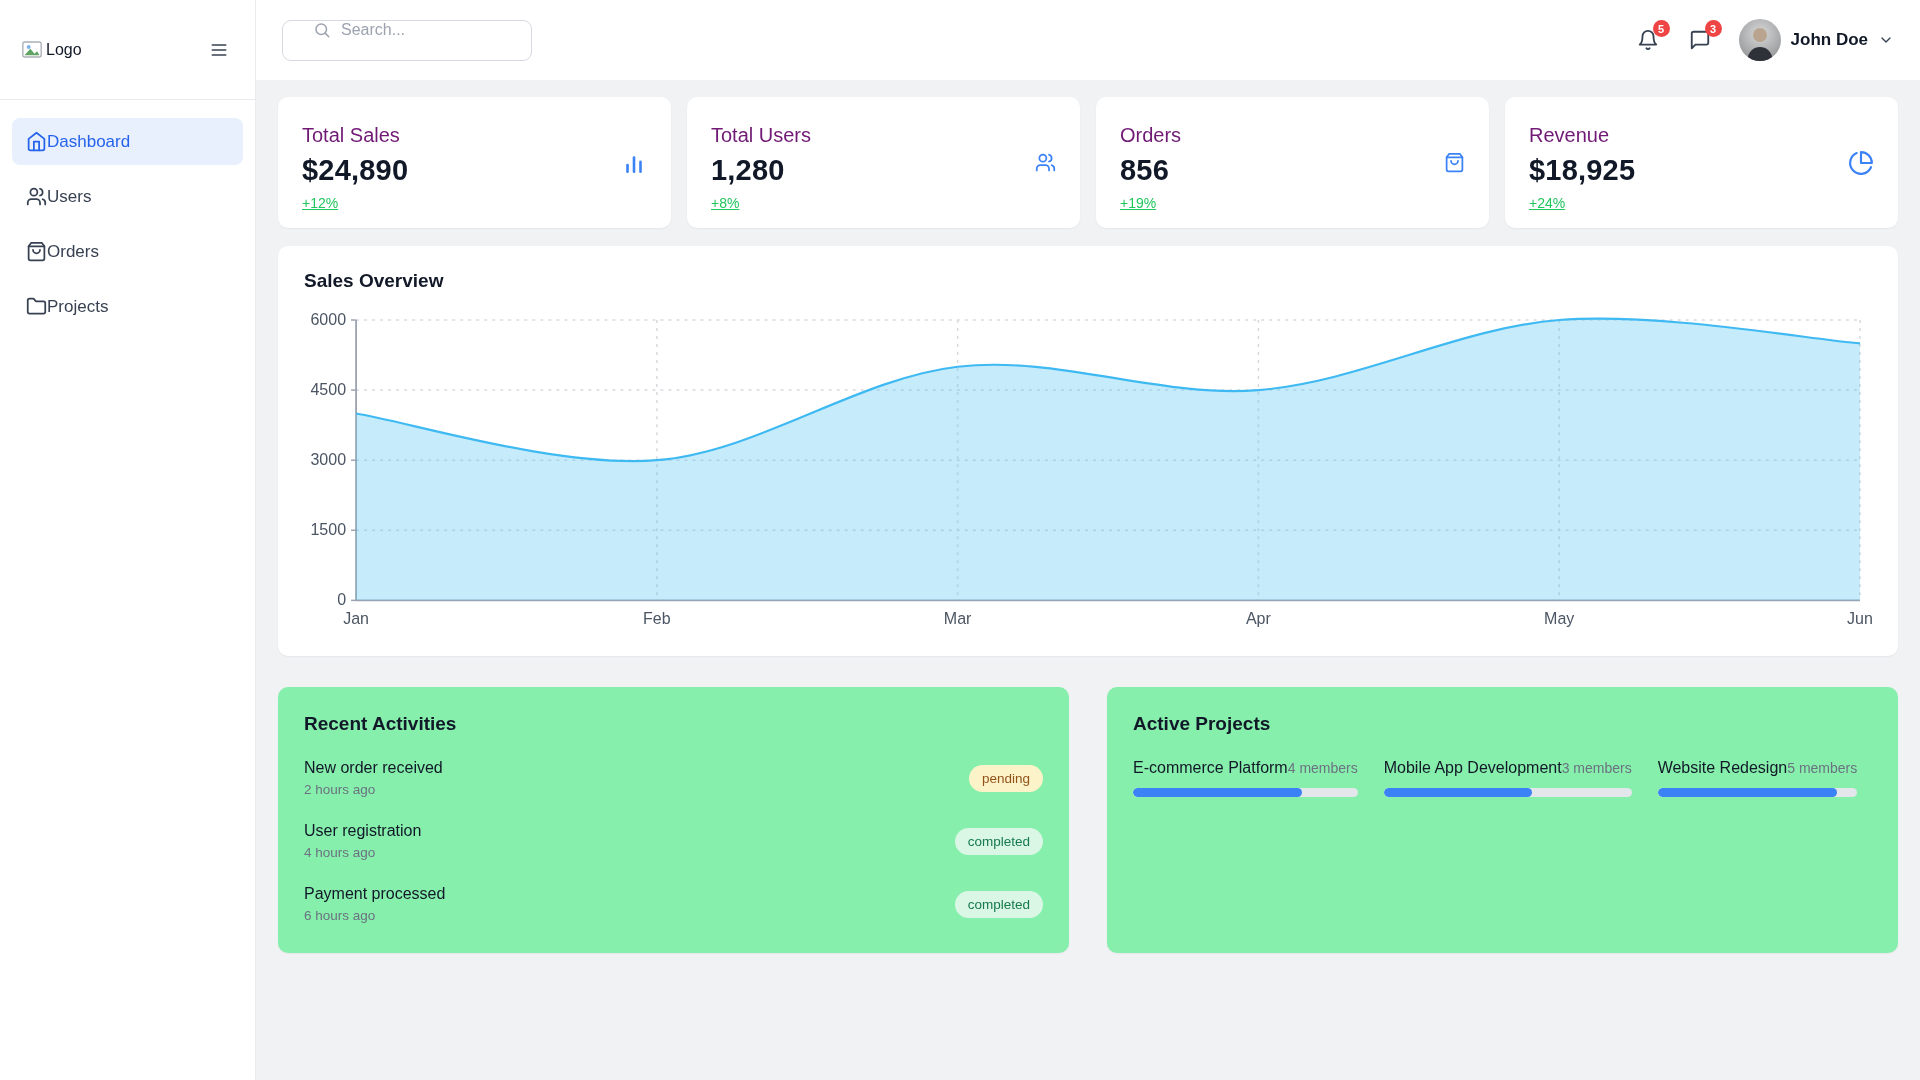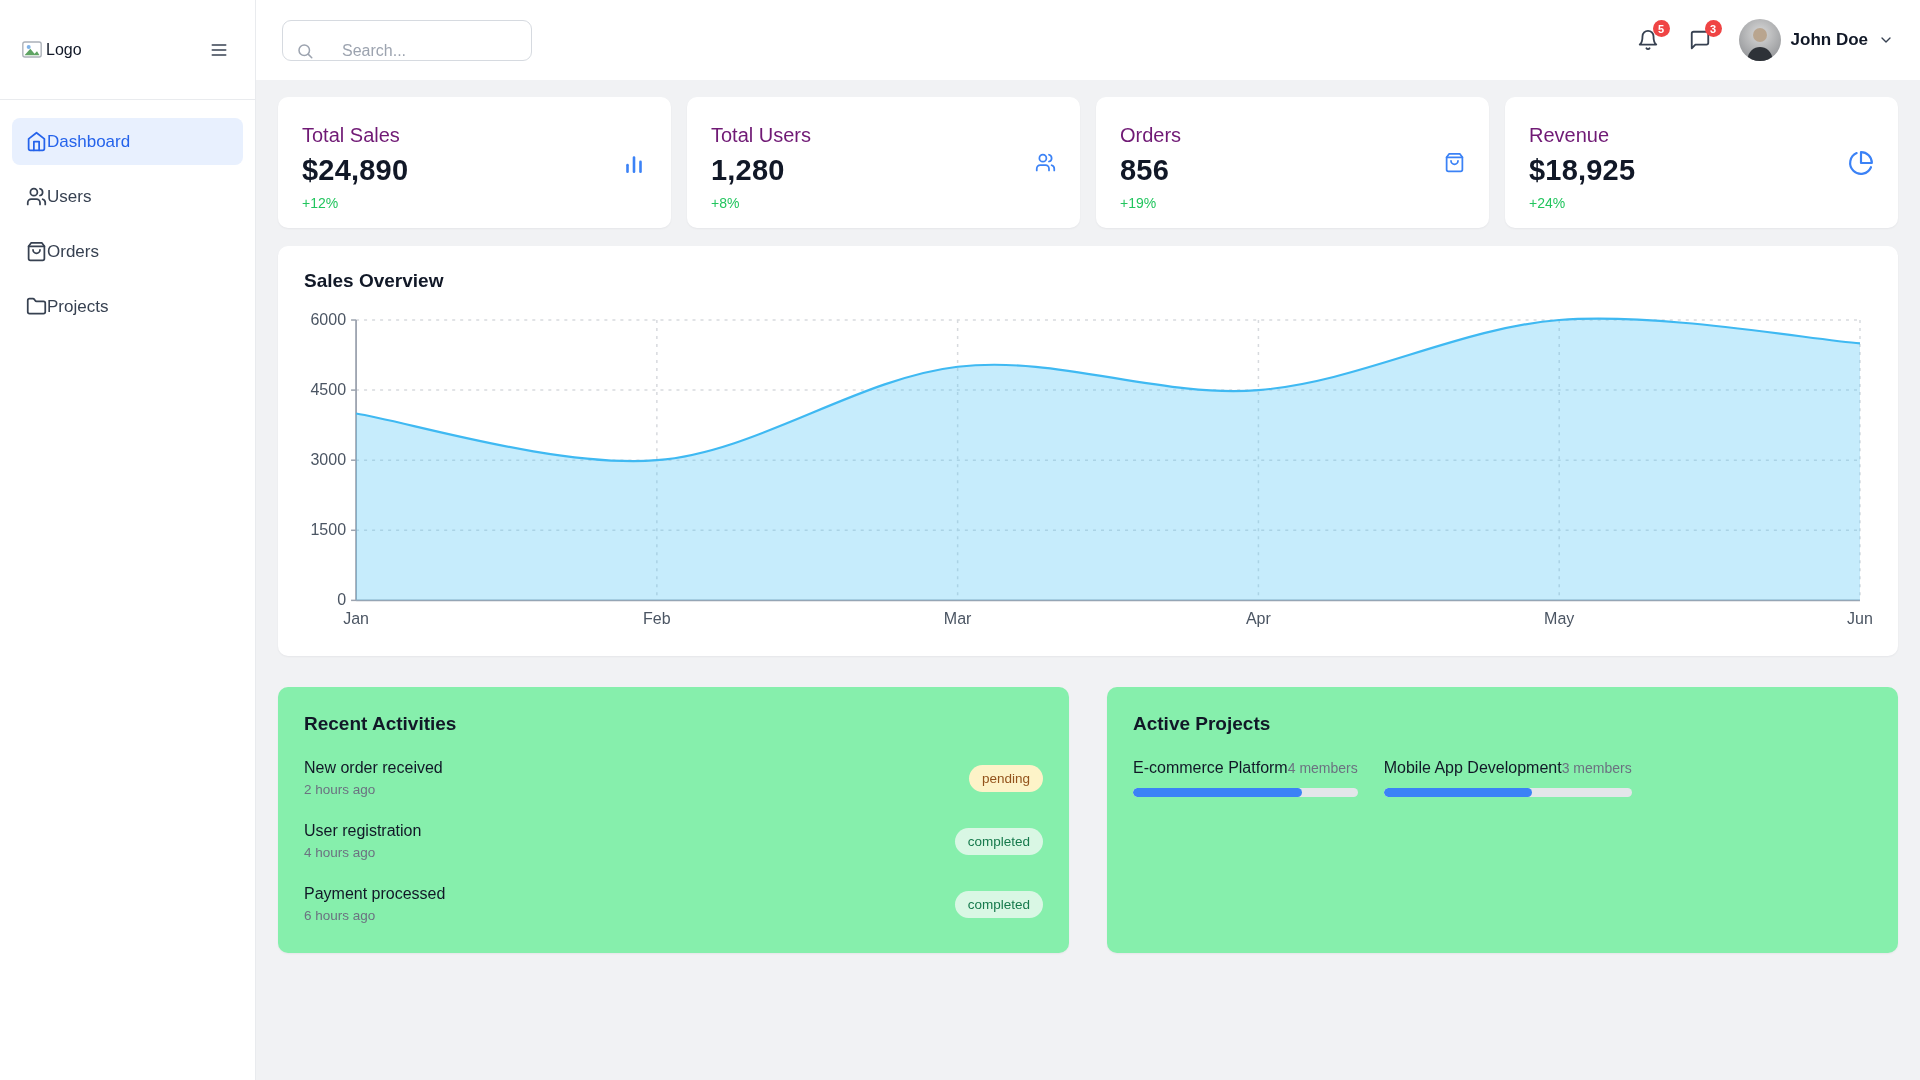--- a/index.html
+++ b/index.html
@@ -12,38 +12,38 @@
   .logo-text { font-size:16px; color:#111827; }
   .menu-btn { background:none; border:none; cursor:pointer; color:#374151; display:flex; align-items:center; padding:4px; }
   .nav { padding:18px 12px; display:flex; flex-direction:column; gap:8px; }
   .nav-item { display:flex; align-items:center; height:47px; padding:0 14px; border-radius:8px; font-size:17px; color:#374151; cursor:pointer; }
   .nav-item .nav-ic { display:flex; align-items:center; color:#374151; }
   .nav-item.active { background:#e8f0fe; color:#2563eb; }
   .nav-item.active .nav-ic { color:#2563eb; }
 
   
   .header { position:fixed; left:256px; right:0; top:0; height:80px; background:#ffffff; display:flex; align-items:center; justify-content:space-between; padding:0 26px; z-index:9; }
-  .search-box { display:flex; align-items:flex-end; gap:28px; width:250px; height:41px; border:1px solid #d6dae0; border-radius:9px; padding:0 13px; color:#9ca3af; background:#fff; }
+  .search-box { display:flex; align-items:flex-start; gap:10px; width:250px; height:41px; border:1px solid #d6dae0; border-radius:9px; padding:0 30px; color:#9ca3af; background:#fff; }
   .search-box input { border:none; outline:none; font-size:16px; color:#374151; width:100%; font-family:"Liberation Sans", sans-serif; }
   .search-box input::placeholder { color:#9ca3af; }
   .header-right { display:flex; align-items:center; gap:26px; }
   .icon-btn { position:relative; background:none; border:none; cursor:pointer; color:#374151; display:flex; padding:2px; }
   .badge { position:absolute; top:-7px; right:-9px; min-width:17px; height:17px; border-radius:9px; background:#ef4444; color:#fff; font-size:11px; font-weight:700; display:flex; align-items:center; justify-content:center; padding:0 4px; }
   .user-chip { display:flex; align-items:center; gap:10px; cursor:pointer; }
   .avatar { width:42px; height:42px; border-radius:50%; overflow:hidden; flex:0 0 auto; }
   .user-name { font-size:17px; font-weight:600; color:#111827; }
 
   
   .main { margin-left:256px; padding:97px 22px 0 22px; }
 
   .stats-row { display:grid; grid-template-columns:repeat(4,1fr); gap:16px; }
   .stat-card { background:#fff; border-radius:10px; box-shadow:0 1px 2px rgba(16,24,40,.05); padding:22px 24px; height:131px; display:flex; align-items:center; justify-content:space-between; }
   .stat-label { font-size:20px; color:#701a75;margin-top:9px; }
   .stat-value { font-size:29px; font-weight:700; color:#111827; margin:7px 0 8px; letter-spacing:.2px; }
-  .stat-change { font-size:14px; color:#22c55e; }
+  .stat-change { font-size:14px; color:#22c55e;text-decoration:underline; }
   .stat-ic { color:#3b82f6; display:flex; }
 
   .chart-card { margin-top:18px; background:#fff; border-radius:10px; box-shadow:0 1px 2px rgba(16,24,40,.05); padding:24px 26px 18px; }
   .card-title { font-size:19px; font-weight:700; color:#111827; }
   .chart-wrap { margin-top:14px; }
   .chart-wrap svg { display:block; width:100%; height:auto; }
 
   .bottom-row { display:grid; grid-template-columns:1fr 1fr; gap:38px; margin-top:31px; }
   .panel { background:#86efac; border-radius:10px; box-shadow:0 1px 2px rgba(16,24,40,.05); padding:26px 26px 30px; }
 
@@ -321,20 +321,24 @@
           <div>
             <div class="project-head">
        <span class="project-name">Mobile App Development</span>
        <span class="project-members">3 members</span>
      </div>
      <div class="progress-track">
        <div class="progress-fill" style="width: 60%;"></div>
      </div>
           </div>
           <div>
+            <div class="project-head">
+       <span class="project-name">Website Redesign</span>
+       <span class="project-members">5 members</span>
+     </div>
      <div class="progress-track">
        <div class="progress-fill" style="width: 90%;"></div>
      </div>
           </div>
         </div>
     </div>
   </section>
 
 </main>
 

